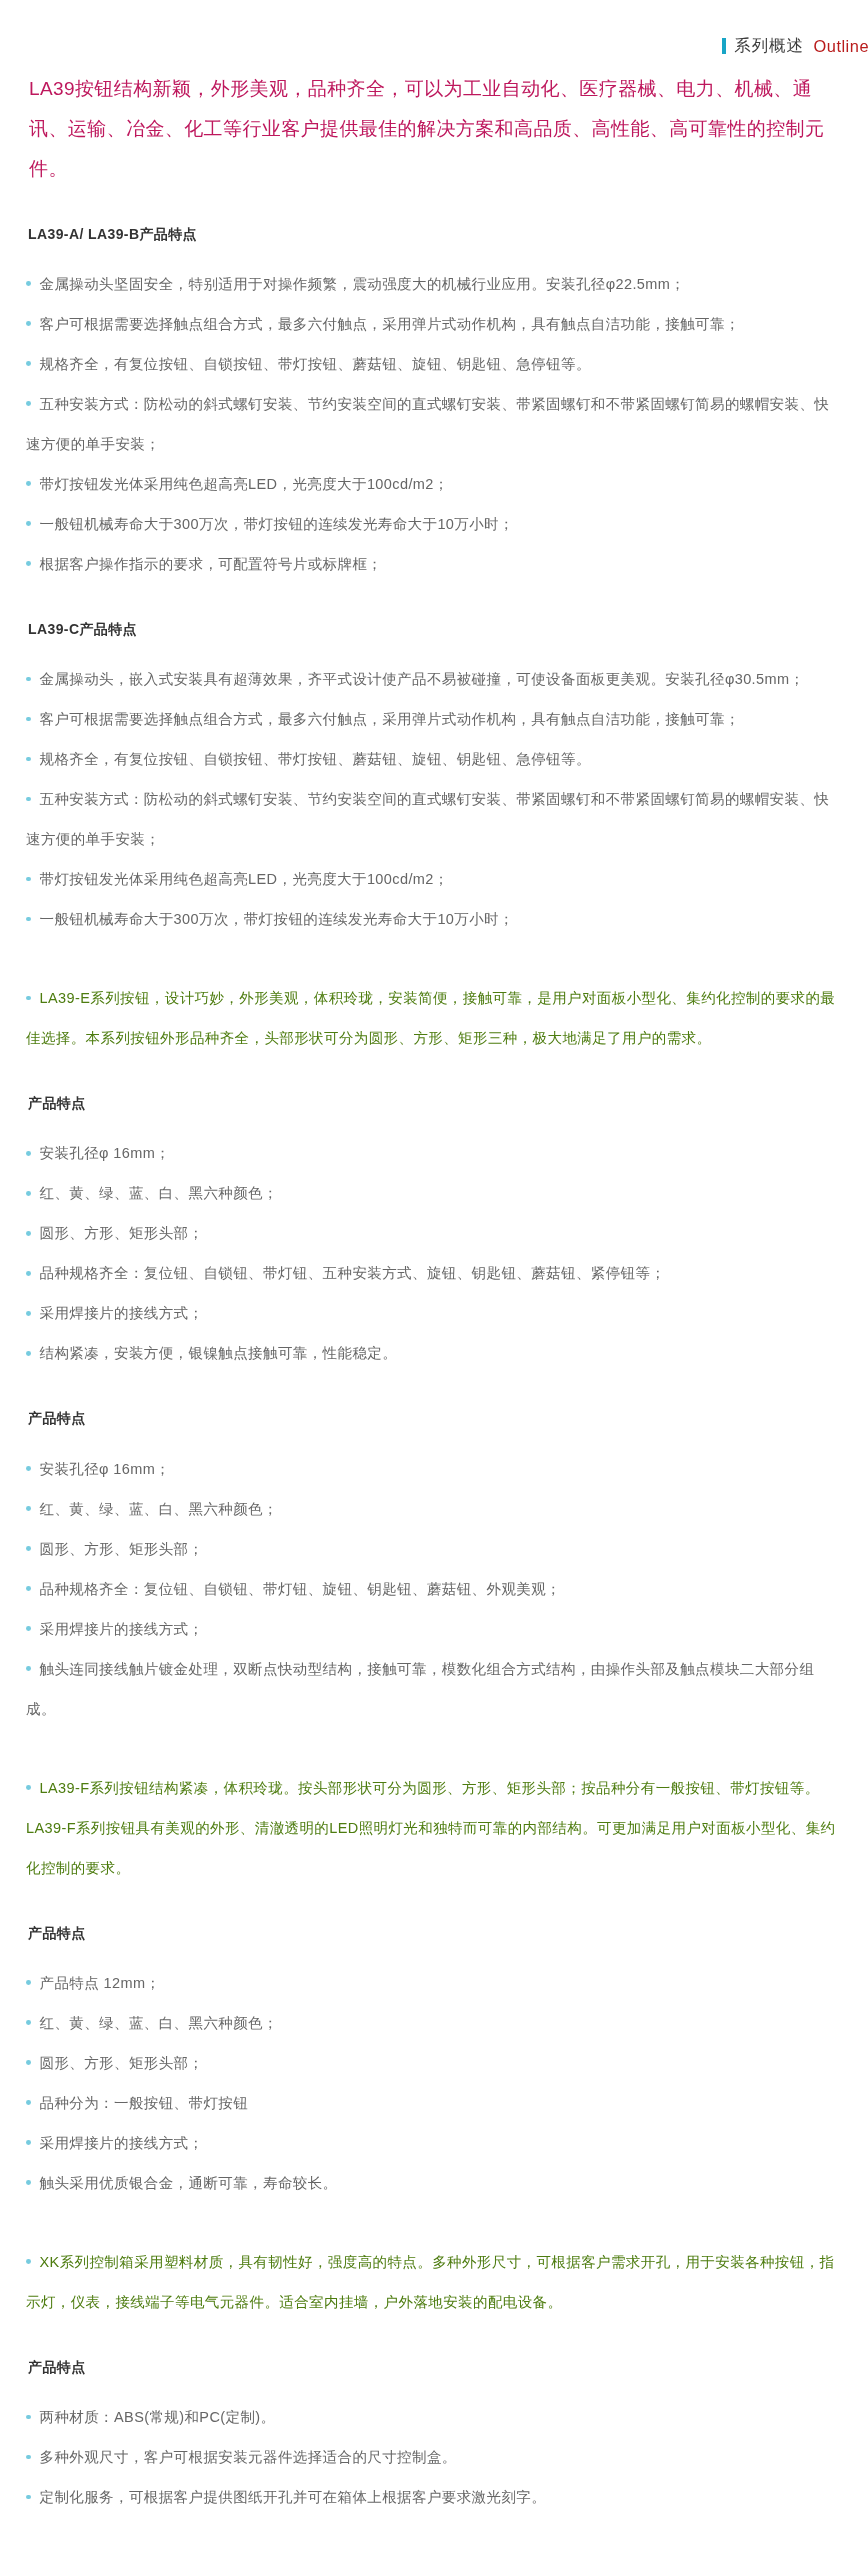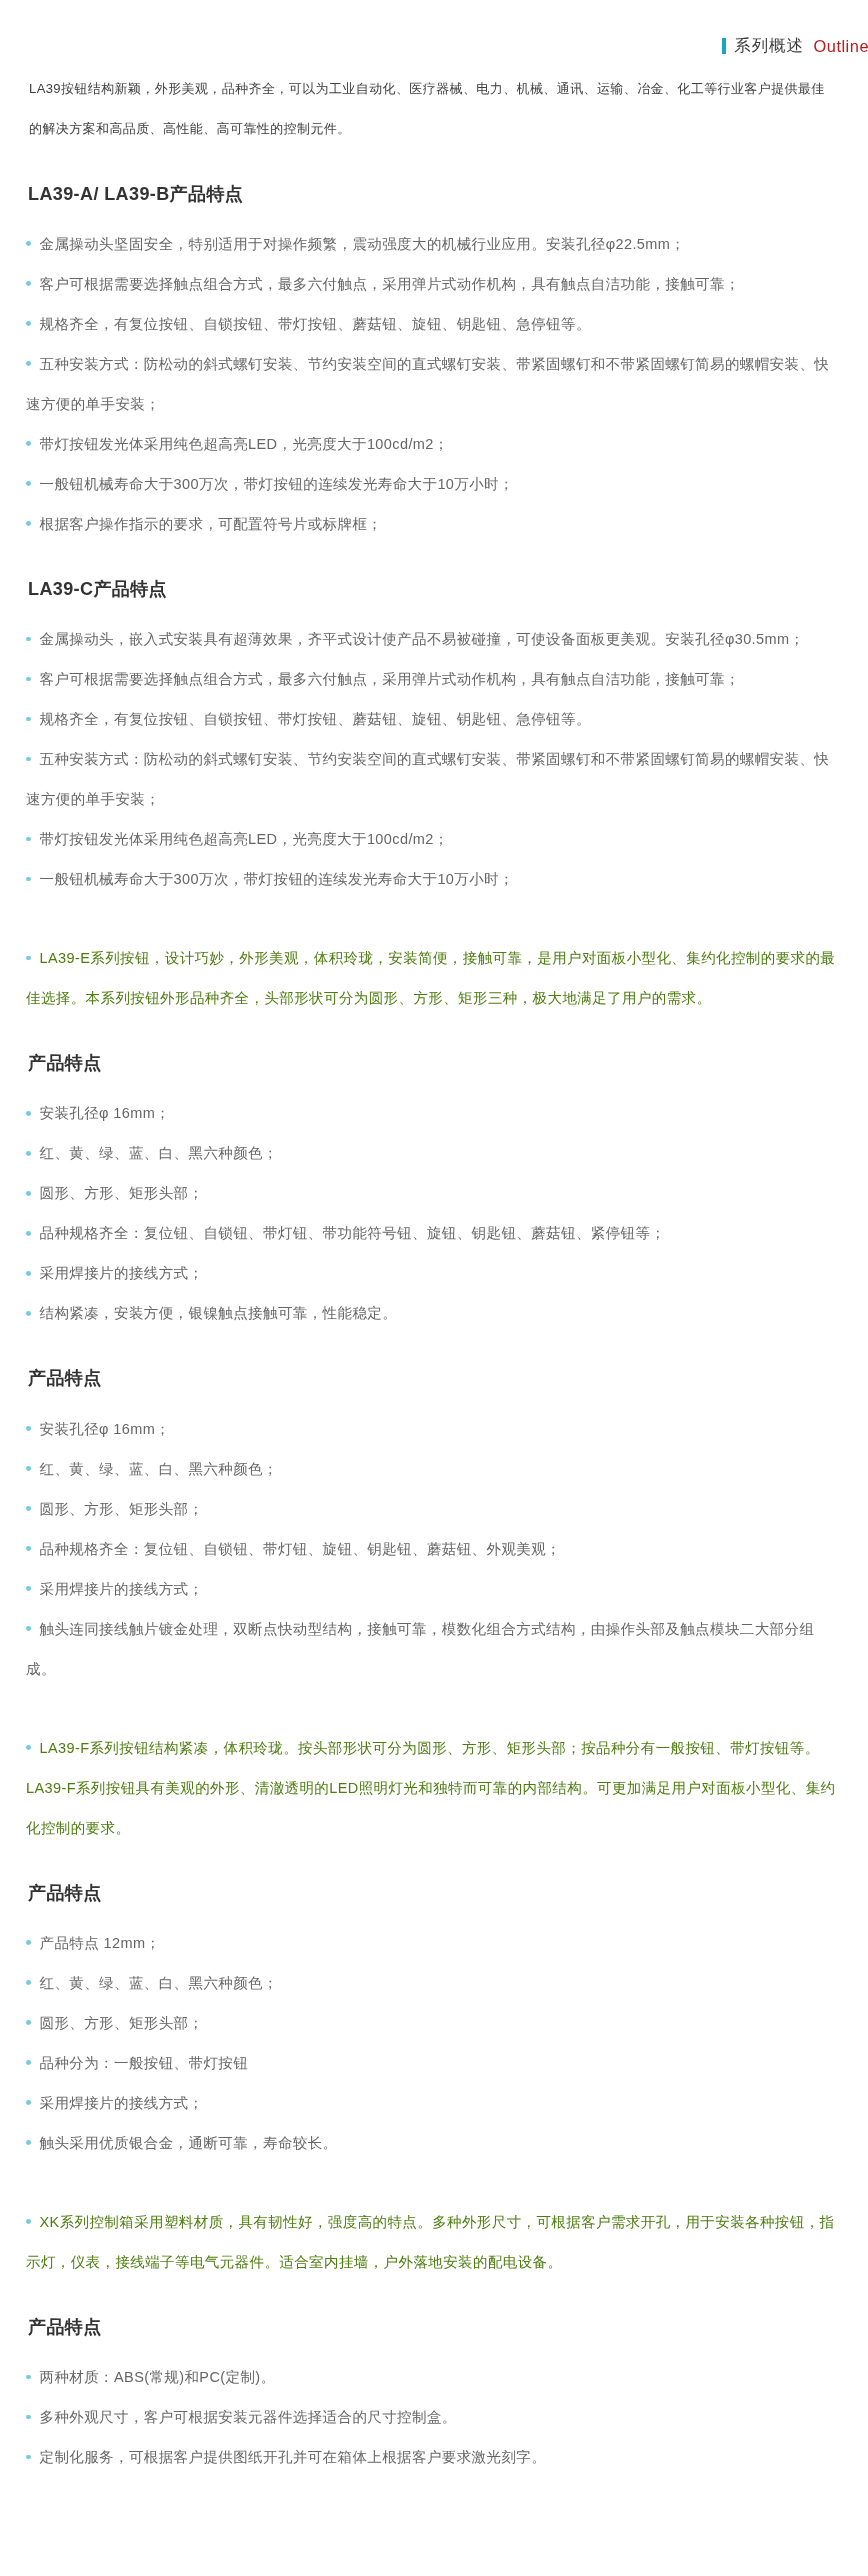--- a/index.html
+++ b/index.html
@@ -35,28 +35,28 @@
   }
   .title-en {
     font-size: 16.4px;
     color: #b91c1c;
     margin-left: 9.7px;
     letter-spacing: 0.5px;
   }
   .intro-paragraph {
     margin: 11.6px 0 0 29px;
     max-width: 809px;
-    font-size: 13px;
+    font-size: 19px;
     line-height: 40px;
-    color: #404040;
+    color: #be185d;
     letter-spacing: 0.4px;
   }
   .section-heading {
     margin: 35px 0 0 28px;
-    font-size: 18px;
+    font-size: 14px;
     font-weight: bold;
     color: #333333;
     line-height: 21px;
     letter-spacing: 0.4px;
   }
   .lead-paragraph {
     margin: 39px 0 0 26px;
     max-width: 811px;
     font-size: 14.5px;
     line-height: 40px;
@@ -116,21 +116,21 @@
         <p class="bullet-item"><span class="dot"></span><span>五种安装方式：防松动的斜式螺钉安装、节约安装空间的直式螺钉安装、带紧固螺钉和不带紧固螺钉简易的螺帽安装、快速方便的单手安装；</span></p>
         <p class="bullet-item"><span class="dot"></span><span>带灯按钮发光体采用纯色超高亮LED，光亮度大于100cd/m2；</span></p>
         <p class="bullet-item"><span class="dot"></span><span>一般钮机械寿命大于300万次，带灯按钮的连续发光寿命大于10万小时；</span></p>
       </div>
       <p class="lead-paragraph"><span class="dot"></span><span>LA39-E系列按钮，设计巧妙，外形美观，体积玲珑，安装简便，接触可靠，是用户对面板小型化、集约化控制的要求的最佳选择。本系列按钮外形品种齐全，头部形状可分为圆形、方形、矩形三种，极大地满足了用户的需求。</span></p>
       <div class="section-heading">产品特点</div>
       <div class="bullet-list">
         <p class="bullet-item"><span class="dot"></span><span>安装孔径φ 16mm；</span></p>
         <p class="bullet-item"><span class="dot"></span><span>红、黄、绿、蓝、白、黑六种颜色；</span></p>
         <p class="bullet-item"><span class="dot"></span><span>圆形、方形、矩形头部；</span></p>
-        <p class="bullet-item"><span class="dot"></span><span>品种规格齐全：复位钮、自锁钮、带灯钮、带功能符号钮、旋钮、钥匙钮、蘑菇钮、紧停钮等；</span></p>
+        <p class="bullet-item"><span class="dot"></span><span>品种规格齐全：复位钮、自锁钮、带灯钮、五种安装方式、旋钮、钥匙钮、蘑菇钮、紧停钮等；</span></p>
         <p class="bullet-item"><span class="dot"></span><span>采用焊接片的接线方式；</span></p>
         <p class="bullet-item"><span class="dot"></span><span>结构紧凑，安装方便，银镍触点接触可靠，性能稳定。</span></p>
       </div>
       <div class="section-heading">产品特点</div>
       <div class="bullet-list">
         <p class="bullet-item"><span class="dot"></span><span>安装孔径φ 16mm；</span></p>
         <p class="bullet-item"><span class="dot"></span><span>红、黄、绿、蓝、白、黑六种颜色；</span></p>
         <p class="bullet-item"><span class="dot"></span><span>圆形、方形、矩形头部；</span></p>
         <p class="bullet-item"><span class="dot"></span><span>品种规格齐全：复位钮、自锁钮、带灯钮、旋钮、钥匙钮、蘑菇钮、外观美观；</span></p>
         <p class="bullet-item"><span class="dot"></span><span>采用焊接片的接线方式；</span></p>

